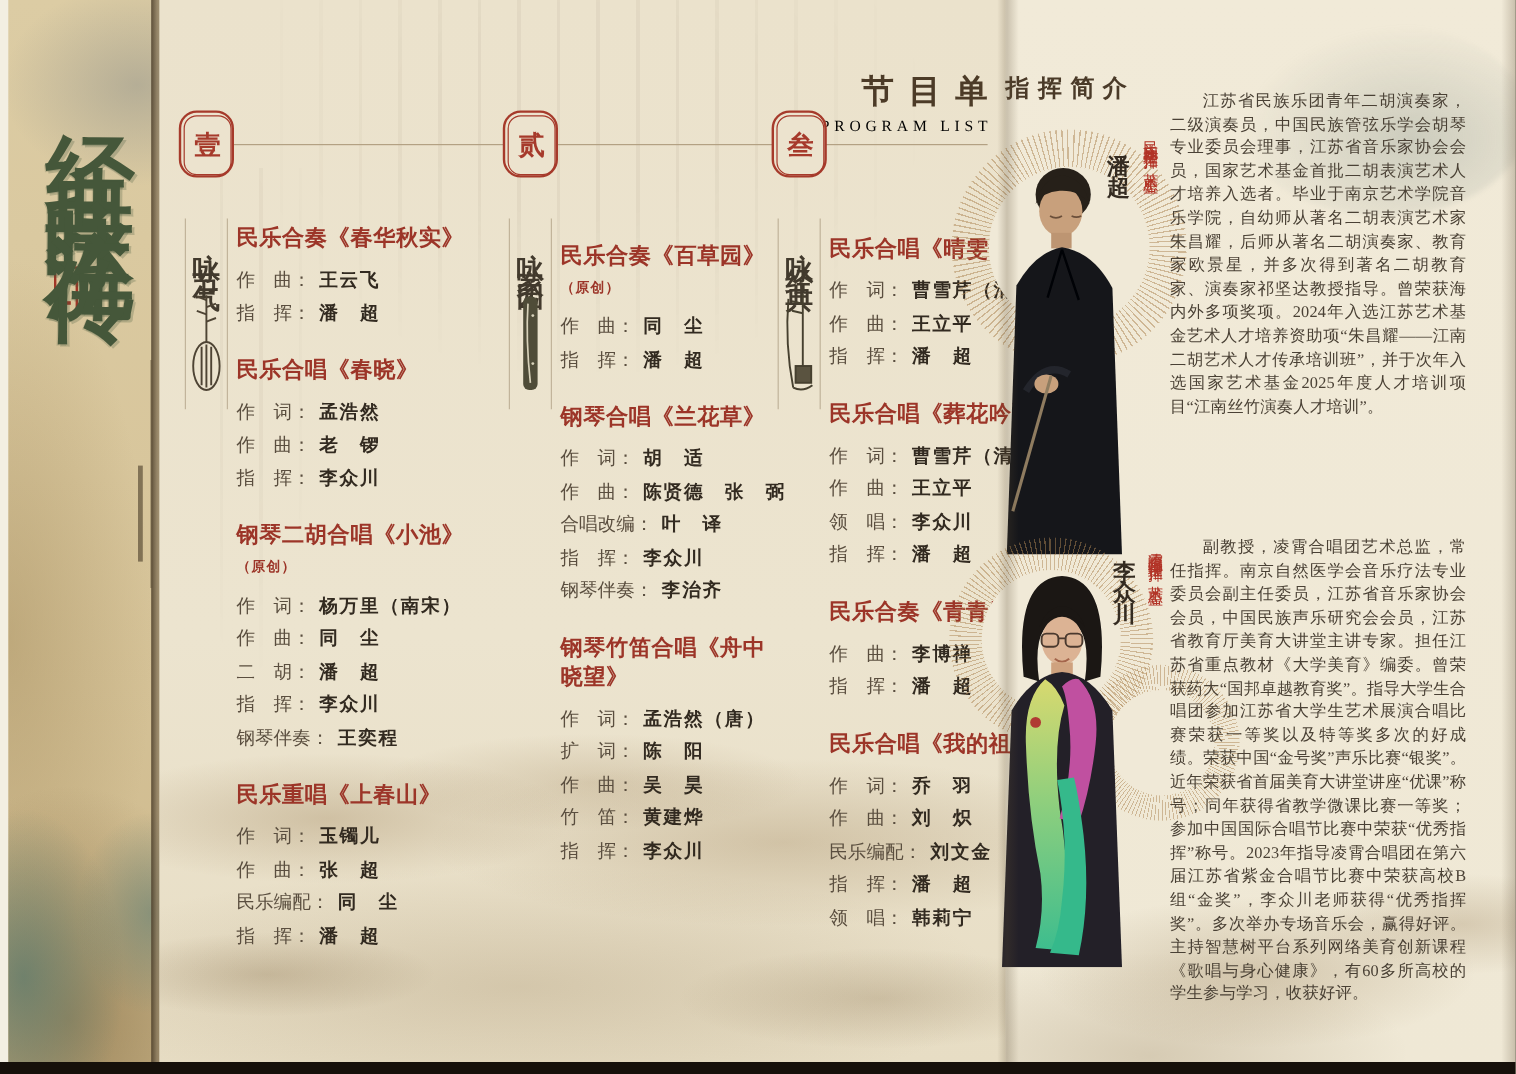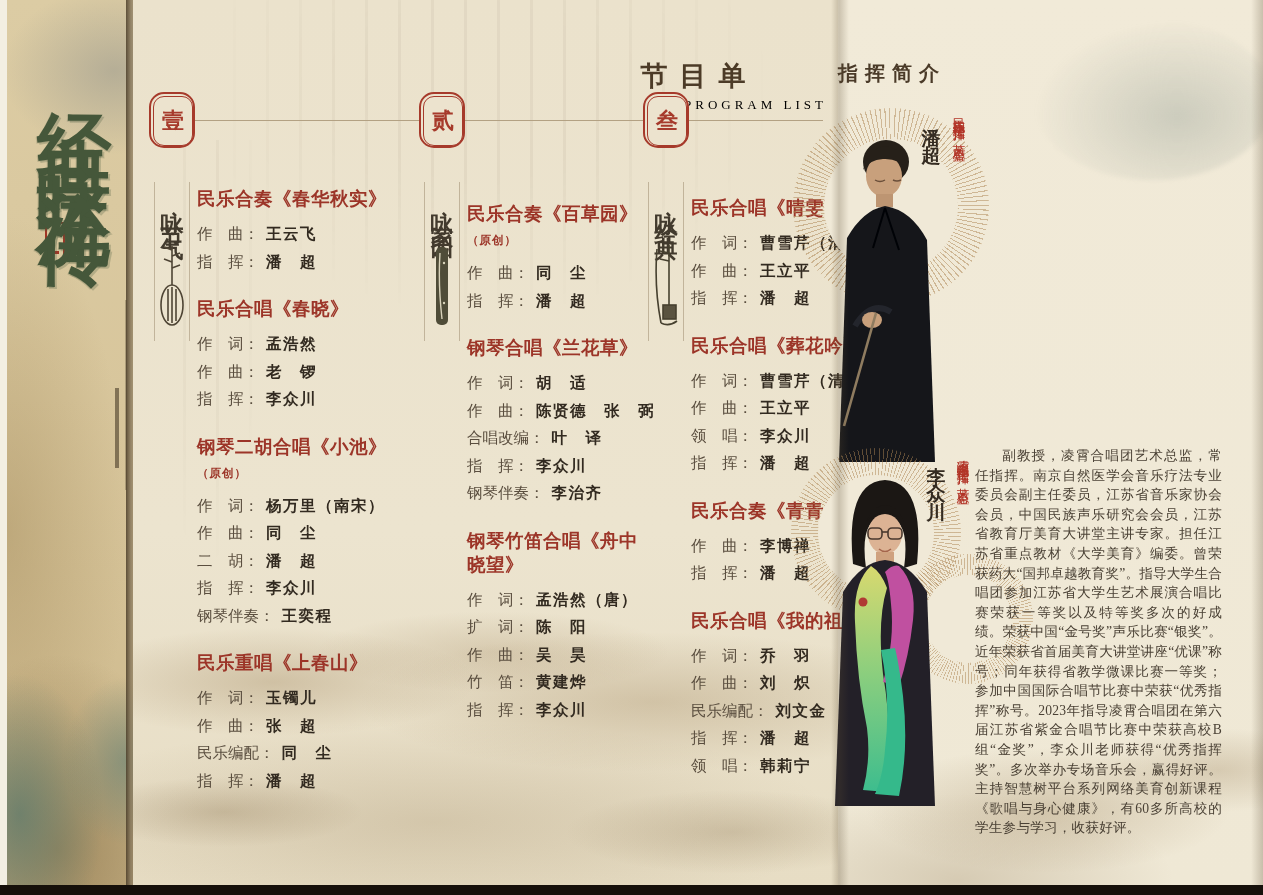--- a/index.html
+++ b/index.html
@@ -51,21 +51,21 @@
       radial-gradient(ellipse 560px 140px at 300px 210px, rgba(130,103,62,.20), transparent 72%),
       radial-gradient(ellipse 200px 50px at 90px 200px, rgba(120,95,58,.25), transparent 70%),
       radial-gradient(ellipse 240px 60px at 600px 220px, rgba(120,95,58,.22), transparent 70%);}
   .landscape.right{left:705px;top:690px;width:425px;height:195px;
     background:
       radial-gradient(ellipse 260px 90px at 210px 120px, rgba(140,112,70,.28), transparent 70%),
       radial-gradient(ellipse 180px 60px at 380px 80px, rgba(140,112,70,.25), transparent 70%),
       radial-gradient(ellipse 300px 120px at 120px 190px, rgba(125,99,60,.22), transparent 72%);}
   
   .prog-header{position:absolute;left:430px;top:58px;width:260px;text-align:right;}
-  .prog-title{font-size:27px;font-weight:bold;color:#4c3b27;letter-spacing:12px;margin-right:-12px;text-align:center;}
+  .prog-title{font-size:27px;font-weight:bold;color:#4c3b27;letter-spacing:12px;margin-right:-12px;}
   .prog-sub{font-size:13px;color:#000000;letter-spacing:4px;margin-top:3px;margin-right:-4px;}
   .header-rule{position:absolute;left:52px;top:120px;width:638px;height:1px;background:#b3a183;}
   
   .sec{position:absolute;top:92px;}
   .sec1{left:14px;width:262px;}
   .sec2{left:284px;width:238px;}
   .sec3{left:508px;width:242px;}
   .seal{position:relative;width:38px;height:48px;border:2px solid #a63a2b;border-radius:15px;
       background:#ece3ce;padding:2px;margin-left:2px;box-sizing:content-box;z-index:2;}
   .seal-inner{width:100%;height:100%;border:1px solid #a63a2b;border-radius:11px;
@@ -313,20 +313,21 @@
       <path d="M74 94 L62 134 M74 94 L88 136" stroke="#000206" stroke-width="2" fill="none"></path>
       <path d="M44 212 Q60 186 80 198" stroke="#23252c" stroke-width="6" fill="none"></path>
       <ellipse cx="61" cy="206" rx="10" ry="8" fill="#c8a07c"></ellipse>
       <line x1="65" y1="199" x2="33" y2="312" stroke="#8f7c60" stroke-width="2.6"></line>
     </svg>
   </div>
             </div>
     <div class="v-name" style="left: 113px; top: 6px;">潘超</div>
     <div class="v-role" style="left: 146px; top: 0px;">民族乐团常任指挥／艺术总监</div>
     <div class="bio">
+              <p>江苏省民族乐团青年二胡演奏家，二级演奏员，中国民族管弦乐学会胡琴专业委员会理事，江苏省音乐家协会会员，国家艺术基金首批二胡表演艺术人才培养入选者。毕业于南京艺术学院音乐学院，自幼师从著名二胡表演艺术家朱昌耀，后师从著名二胡演奏家、教育家欧景星，并多次得到著名二胡教育家、演奏家祁坚达教授指导。曾荣获海内外多项奖项。2024年入选江苏艺术基金艺术人才培养资助项“朱昌耀——江南二胡艺术人才传承培训班”，并于次年入选国家艺术基金2025年度人才培训项目“江南丝竹演奏人才培训”。</p>
             </div>
   </div>
           <div class="cond c2">
     <div class="photo">
               <div style="position:absolute;inset:0;">
     <div class="fan" style="left:-20px;top:-10px;width:170px;height:170px;"></div>
     <div class="fan" style="left:92px;top:96px;width:130px;height:130px;"></div>
     <svg viewBox="0 0 148 348" style="position:absolute;left:0;top:0;width:148px;height:348px;">
       <defs>
         <linearGradient id="scarfL" x1="0" y1="0" x2="0" y2="1">

